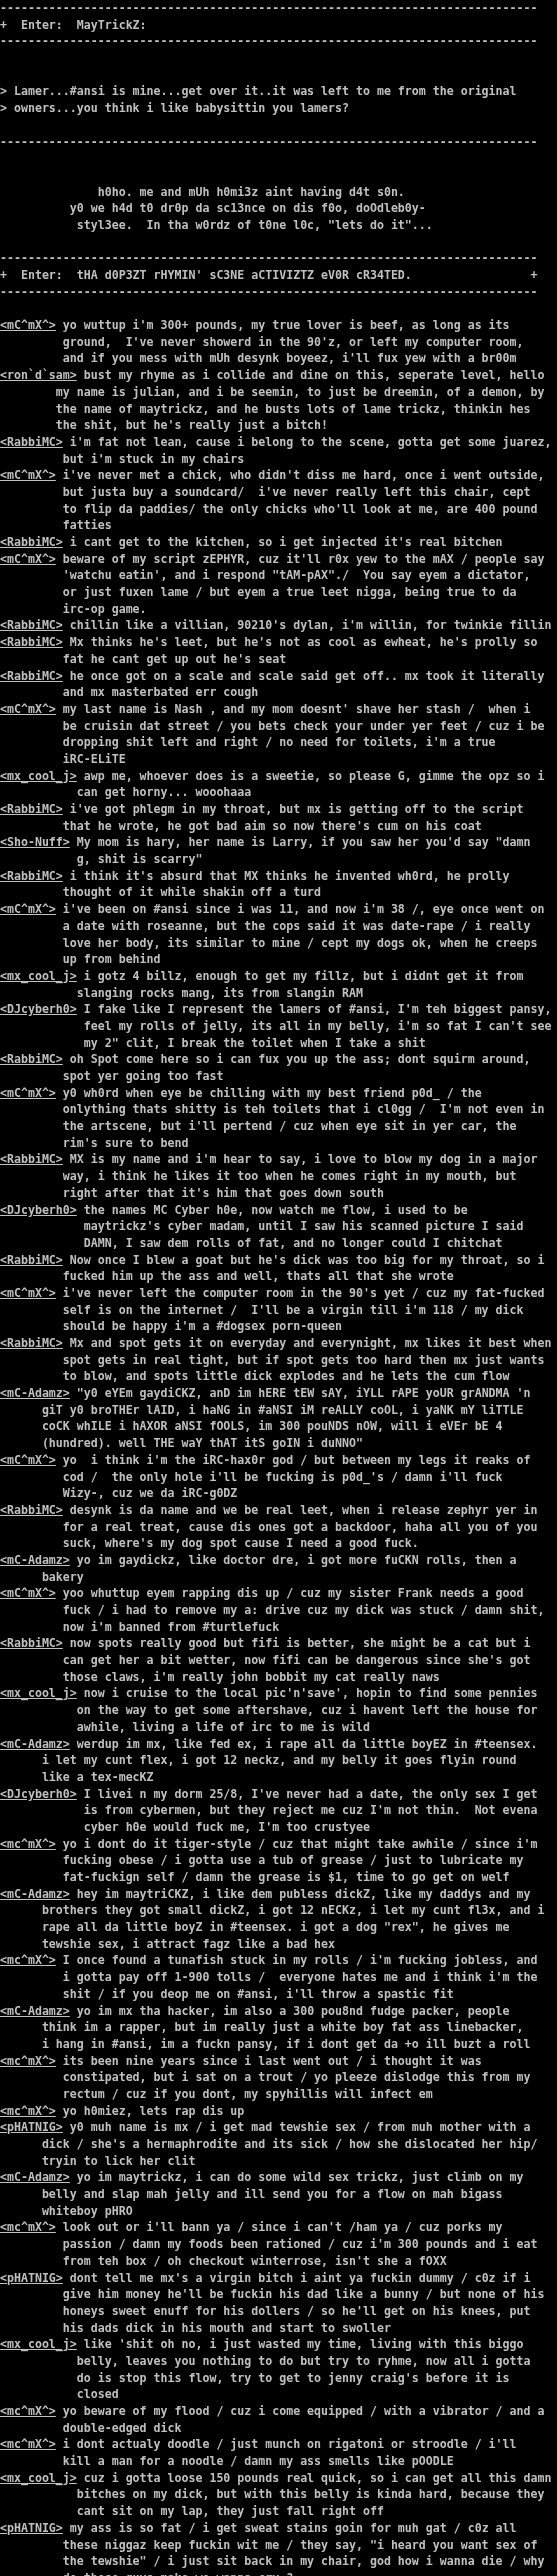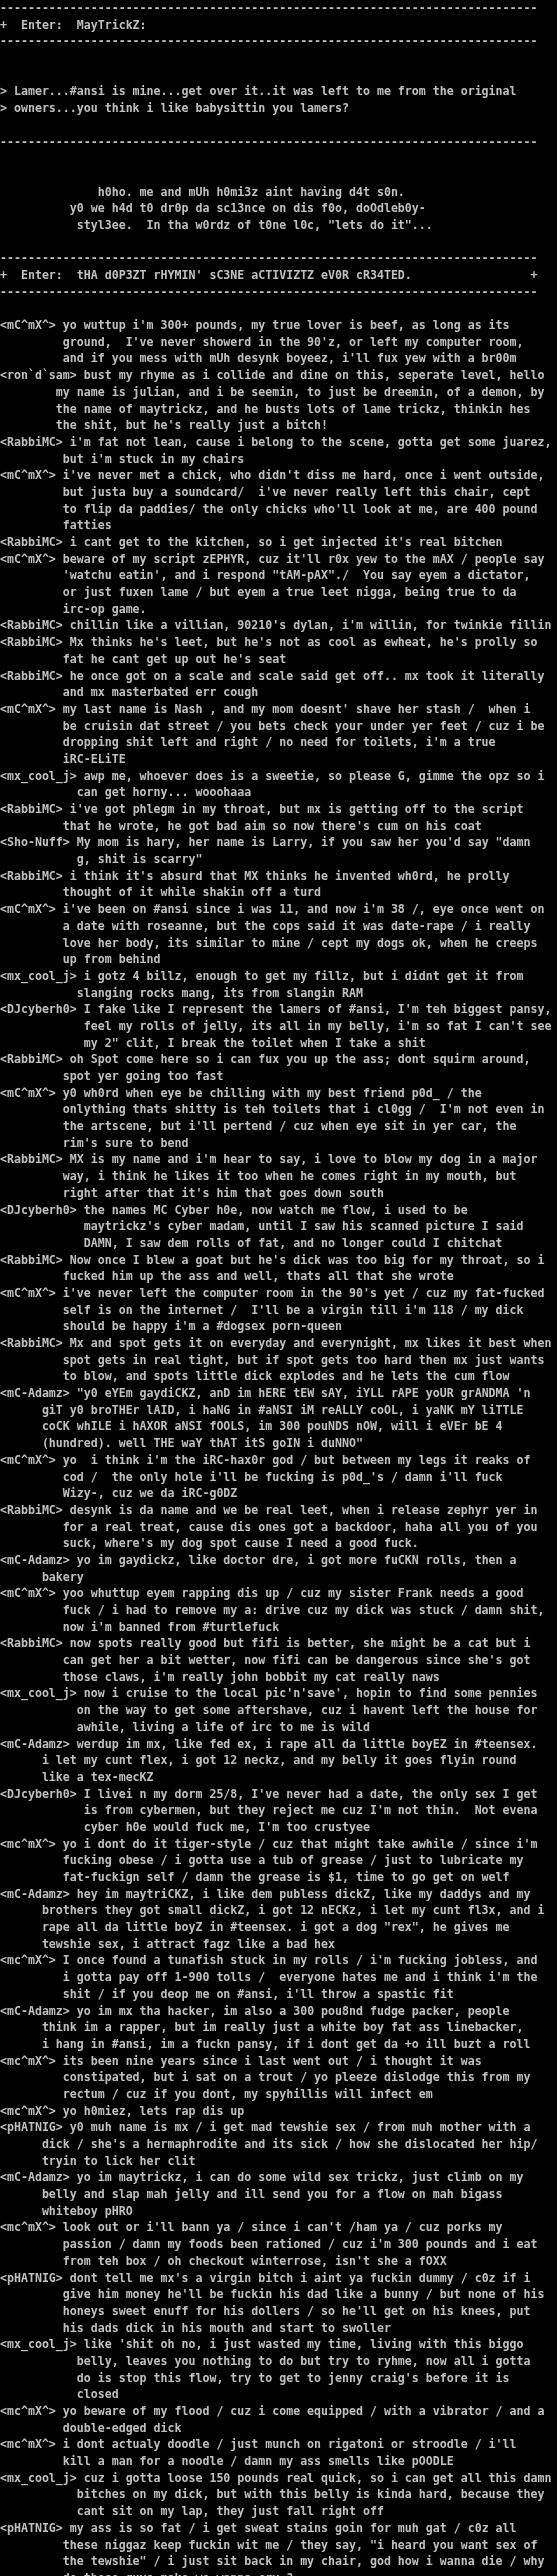--- a/index.html
+++ b/index.html
@@ -21,20 +21,21 @@
     line-height: 16.7px;
     color: #c0c0c0;
     white-space: pre;
   }
   .line {
     height: 16.7px;
     white-space: pre;
   }
   .nick {
     color: #c0c0c0;
+    text-decoration: underline;
   }
 </style>
 </head>
 <body style="background: rgb(0, 0, 0);">
 
 <main>
   <pre id="terminal" style="color: rgb(192, 192, 192);"><div class="line">-----------------------------------------------------------------------------</div><div class="line">+  Enter:  MayTrickZ:</div><div class="line">-----------------------------------------------------------------------------</div><div class="line"></div><div class="line"></div><div class="line">&gt; Lamer...#ansi is mine...get over it..it was left to me from the original</div><div class="line">&gt; owners...you think i like babysittin you lamers?</div><div class="line"></div><div class="line">-----------------------------------------------------------------------------</div><div class="line"></div><div class="line"></div><div class="line">              h0ho. me and mUh h0mi3z aint having d4t s0n.</div><div class="line">          y0 we h4d t0 dr0p da sc13nce on dis f0o, doOdleb0y-</div><div class="line">           styl3ee.  In tha w0rdz of t0ne l0c, "lets do it"...</div><div class="line"></div><div class="line">-----------------------------------------------------------------------------</div><div class="line">+  Enter:  tHA d0P3ZT rHYMIN' sC3NE aCTIVIZTZ eV0R cR34TED.                 +</div><div class="line">-----------------------------------------------------------------------------</div><div class="line"></div><div class="line"><span class="nick">&lt;mC^mX^&gt;</span> yo wuttup i'm 300+ pounds, my true lover is beef, as long as its</div><div class="line">         ground,  I've never showerd in the 90'z, or left my computer room,</div><div class="line">         and if you mess with mUh desynk boyeez, i'll fux yew with a br00m</div><div class="line"><span class="nick">&lt;ron`d`sam&gt;</span> bust my rhyme as i collide and dine on this, seperate level, hello</div><div class="line">        my name is julian, and i be seemin, to just be dreemin, of a demon, by</div><div class="line">        the name of maytrickz, and he busts lots of lame trickz, thinkin hes</div><div class="line">        the shit, but he's really just a bitch!</div><div class="line"><span class="nick">&lt;RabbiMC&gt;</span> i'm fat not lean, cause i belong to the scene, gotta get some juarez,</div><div class="line">         but i'm stuck in my chairs</div><div class="line"><span class="nick">&lt;mC^mX^&gt;</span> i've never met a chick, who didn't diss me hard, once i went outside,</div><div class="line">         but justa buy a soundcard/  i've never really left this chair, cept</div><div class="line">         to flip da paddies/ the only chicks who'll look at me, are 400 pound</div><div class="line">         fatties</div><div class="line"><span class="nick">&lt;RabbiMC&gt;</span> i cant get to the kitchen, so i get injected it's real bitchen</div><div class="line"><span class="nick">&lt;mC^mX^&gt;</span> beware of my script zEPHYR, cuz it'll r0x yew to the mAX / people say</div><div class="line">         'watchu eatin', and i respond "tAM-pAX"./  You say eyem a dictator,</div><div class="line">         or just fuxen lame / but eyem a true leet nigga, being true to da</div><div class="line">         irc-op game.</div><div class="line"><span class="nick">&lt;RabbiMC&gt;</span> chillin like a villian, 90210's dylan, i'm willin, for twinkie fillin</div><div class="line"><span class="nick">&lt;RabbiMC&gt;</span> Mx thinks he's leet, but he's not as cool as ewheat, he's prolly so</div><div class="line">         fat he cant get up out he's seat</div><div class="line"><span class="nick">&lt;RabbiMC&gt;</span> he once got on a scale and scale said get off.. mx took it literally</div><div class="line">         and mx masterbated err cough</div><div class="line"><span class="nick">&lt;mC^mX^&gt;</span> my last name is Nash , and my mom doesnt' shave her stash /  when i</div><div class="line">         be cruisin dat street / you bets check your under yer feet / cuz i be</div><div class="line">         dropping shit left and right / no need for toilets, i'm a true</div><div class="line">         iRC-ELiTE</div><div class="line"><span class="nick">&lt;mx_cool_j&gt;</span> awp me, whoever does is a sweetie, so please G, gimme the opz so i</div><div class="line">           can get horny... wooohaaa</div><div class="line"><span class="nick">&lt;RabbiMC&gt;</span> i've got phlegm in my throat, but mx is getting off to the script</div><div class="line">         that he wrote, he got bad aim so now there's cum on his coat</div><div class="line"><span class="nick">&lt;Sho-Nuff&gt;</span> My mom is hary, her name is Larry, if you saw her you'd say "damn</div><div class="line">           g, shit is scarry"</div><div class="line"><span class="nick">&lt;RabbiMC&gt;</span> i think it's absurd that MX thinks he invented wh0rd, he prolly</div><div class="line">         thought of it while shakin off a turd</div><div class="line"><span class="nick">&lt;mC^mX^&gt;</span> i've been on #ansi since i was 11, and now i'm 38 /, eye once went on</div><div class="line">         a date with roseanne, but the cops said it was date-rape / i really</div><div class="line">         love her body, its similar to mine / cept my dogs ok, when he creeps</div><div class="line">         up from behind</div><div class="line"><span class="nick">&lt;mx_cool_j&gt;</span> i gotz 4 billz, enough to get my fillz, but i didnt get it from</div><div class="line">           slanging rocks mang, its from slangin RAM</div><div class="line"><span class="nick">&lt;DJcyberh0&gt;</span> I fake like I represent the lamers of #ansi, I'm teh biggest pansy,</div><div class="line">            feel my rolls of jelly, its all in my belly, i'm so fat I can't see</div><div class="line">            my 2" clit, I break the toilet when I take a shit</div><div class="line"><span class="nick">&lt;RabbiMC&gt;</span> oh Spot come here so i can fux you up the ass; dont squirm around,</div><div class="line">         spot yer going too fast</div><div class="line"><span class="nick">&lt;mC^mX^&gt;</span> y0 wh0rd when eye be chilling with my best friend p0d_ / the</div><div class="line">         onlything thats shitty is teh toilets that i cl0gg /  I'm not even in</div><div class="line">         the artscene, but i'll pertend / cuz when eye sit in yer car, the</div><div class="line">         rim's sure to bend</div><div class="line"><span class="nick">&lt;RabbiMC&gt;</span> MX is my name and i'm hear to say, i love to blow my dog in a major</div><div class="line">         way, i think he likes it too when he comes right in my mouth, but</div><div class="line">         right after that it's him that goes down south</div><div class="line"><span class="nick">&lt;DJcyberh0&gt;</span> the names MC Cyber h0e, now watch me flow, i used to be</div><div class="line">            maytrickz's cyber madam, until I saw his scanned picture I said</div><div class="line">            DAMN, I saw dem rolls of fat, and no longer could I chitchat</div><div class="line"><span class="nick">&lt;RabbiMC&gt;</span> Now once I blew a goat but he's dick was too big for my throat, so i</div><div class="line">         fucked him up the ass and well, thats all that she wrote</div><div class="line"><span class="nick">&lt;mC^mX^&gt;</span> i've never left the computer room in the 90's yet / cuz my fat-fucked</div><div class="line">         self is on the internet /  I'll be a virgin till i'm 118 / my dick</div><div class="line">         should be happy i'm a #dogsex porn-queen</div><div class="line"><span class="nick">&lt;RabbiMC&gt;</span> Mx and spot gets it on everyday and everynight, mx likes it best when</div><div class="line">         spot gets in real tight, but if spot gets too hard then mx just wants</div><div class="line">         to blow, and spots little dick explodes and he lets the cum flow</div><div class="line"><span class="nick">&lt;mC-Adamz&gt;</span> "y0 eYEm gaydiCKZ, anD im hERE tEW sAY, iYLL rAPE yoUR grANDMA 'n</div><div class="line">      giT y0 broTHEr lAID, i haNG in #aNSI iM reALLY coOL, i yaNK mY liTTLE</div><div class="line">      coCK whILE i hAXOR aNSI fOOLS, im 300 pouNDS nOW, will i eVEr bE 4</div><div class="line">      (hundred). well THE waY thAT itS goIN i duNNO"</div><div class="line"><span class="nick">&lt;mC^mX^&gt;</span> yo  i think i'm the iRC-hax0r god / but between my legs it reaks of</div><div class="line">         cod /  the only hole i'll be fucking is p0d_'s / damn i'll fuck</div><div class="line">         Wizy-, cuz we da iRC-g0DZ</div><div class="line"><span class="nick">&lt;RabbiMC&gt;</span> desynk is da name and we be real leet, when i release zephyr yer in</div><div class="line">         for a real treat, cause dis ones got a backdoor, haha all you of you</div><div class="line">         suck, where's my dog spot cause I need a good fuck.</div><div class="line"><span class="nick">&lt;mC-Adamz&gt;</span> yo im gaydickz, like doctor dre, i got more fuCKN rolls, then a</div><div class="line">      bakery</div><div class="line"><span class="nick">&lt;mC^mX^&gt;</span> yoo whuttup eyem rapping dis up / cuz my sister Frank needs a good</div><div class="line">         fuck / i had to remove my a: drive cuz my dick was stuck / damn shit,</div><div class="line">         now i'm banned from #turtlefuck</div><div class="line"><span class="nick">&lt;RabbiMC&gt;</span> now spots really good but fifi is better, she might be a cat but i</div><div class="line">         can get her a bit wetter, now fifi can be dangerous since she's got</div><div class="line">         those claws, i'm really john bobbit my cat really naws</div><div class="line"><span class="nick">&lt;mx_cool_j&gt;</span> now i cruise to the local pic'n'save', hopin to find some pennies</div><div class="line">           on the way to get some aftershave, cuz i havent left the house for</div><div class="line">           awhile, living a life of irc to me is wild</div><div class="line"><span class="nick">&lt;mC-Adamz&gt;</span> werdup im mx, like fed ex, i rape all da little boyEZ in #teensex.</div><div class="line">      i let my cunt flex, i got 12 neckz, and my belly it goes flyin round</div><div class="line">      like a tex-mecKZ</div><div class="line"><span class="nick">&lt;DJcyberh0&gt;</span> I livei n my dorm 25/8, I've never had a date, the only sex I get</div><div class="line">            is from cybermen, but they reject me cuz I'm not thin.  Not evena</div><div class="line">            cyber h0e would fuck me, I'm too crustyee</div><div class="line"><span class="nick">&lt;mc^mX^&gt;</span> yo i dont do it tiger-style / cuz that might take awhile / since i'm</div><div class="line">         fucking obese / i gotta use a tub of grease / just to lubricate my</div><div class="line">         fat-fuckign self / damn the grease is $1, time to go get on welf</div><div class="line"><span class="nick">&lt;mC-Adamz&gt;</span> hey im maytriCKZ, i like dem publess dickZ, like my daddys and my</div><div class="line">      brothers they got small dickZ, i got 12 nECKz, i let my cunt fl3x, and i</div><div class="line">      rape all da little boyZ in #teensex. i got a dog "rex", he gives me</div><div class="line">      tewshie sex, i attract fagz like a bad hex</div><div class="line"><span class="nick">&lt;mc^mX^&gt;</span> I once found a tunafish stuck in my rolls / i'm fucking jobless, and</div><div class="line">         i gotta pay off 1-900 tolls /  everyone hates me and i think i'm the</div><div class="line">         shit / if you deop me on #ansi, i'll throw a spastic fit</div><div class="line"><span class="nick">&lt;mC-Adamz&gt;</span> yo im mx tha hacker, im also a 300 pou8nd fudge packer, people</div><div class="line">      think im a rapper, but im really just a white boy fat ass linebacker,</div><div class="line">      i hang in #ansi, im a fuckn pansy, if i dont get da +o ill buzt a roll</div><div class="line"><span class="nick">&lt;mc^mX^&gt;</span> its been nine years since i last went out / i thought it was</div><div class="line">         constipated, but i sat on a trout / yo pleeze dislodge this from my</div><div class="line">         rectum / cuz if you dont, my spyhillis will infect em</div><div class="line"><span class="nick">&lt;mc^mX^&gt;</span> yo h0miez, lets rap dis up</div><div class="line"><span class="nick">&lt;pHATNIG&gt;</span> y0 muh name is mx / i get mad tewshie sex / from muh mother with a</div><div class="line">      dick / she's a hermaphrodite and its sick / how she dislocated her hip/</div><div class="line">      tryin to lick her clit</div><div class="line"><span class="nick">&lt;mC-Adamz&gt;</span> yo im maytrickz, i can do some wild sex trickz, just climb on my</div><div class="line">      belly and slap mah jelly and ill send you for a flow on mah bigass</div><div class="line">      whiteboy pHRO</div><div class="line"><span class="nick">&lt;mc^mX^&gt;</span> look out or i'll bann ya / since i can't /ham ya / cuz porks my</div><div class="line">         passion / damn my foods been rationed / cuz i'm 300 pounds and i eat</div><div class="line">         from teh box / oh checkout winterrose, isn't she a fOXX</div><div class="line"><span class="nick">&lt;pHATNIG&gt;</span> dont tell me mx's a virgin bitch i aint ya fuckin dummy / c0z if i</div><div class="line">         give him money he'll be fuckin his dad like a bunny / but none of his</div><div class="line">         honeys sweet enuff for his dollers / so he'll get on his knees, put</div><div class="line">         his dads dick in his mouth and start to swoller</div><div class="line"><span class="nick">&lt;mx_cool_j&gt;</span> like 'shit oh no, i just wasted my time, living with this biggo</div><div class="line">           belly, leaves you nothing to do but try to ryhme, now all i gotta</div><div class="line">           do is stop this flow, try to get to jenny craig's before it is</div><div class="line">           closed</div><div class="line"><span class="nick">&lt;mc^mX^&gt;</span> yo beware of my flood / cuz i come equipped / with a vibrator / and a</div><div class="line">         double-edged dick</div><div class="line"><span class="nick">&lt;mc^mX^&gt;</span> i dont actualy doodle / just munch on rigatoni or stroodle / i'll</div><div class="line">         kill a man for a noodle / damn my ass smells like pOODLE</div><div class="line"><span class="nick">&lt;mx_cool_j&gt;</span> cuz i gotta loose 150 pounds real quick, so i can get all this damn</div><div class="line">           bitches on my dick, but with this belly is kinda hard, because they</div><div class="line">           cant sit on my lap, they just fall right off</div><div class="line"><span class="nick">&lt;pHATNIG&gt;</span> my ass is so fat / i get sweat stains goin for muh gat / c0z all</div><div class="line">         these niggaz keep fuckin wit me / they say, "i heard you want sex of</div><div class="line">         the tewshie" / i just sit back in my chair, god how i wanna die / why</div><div class="line">         do these guys make we wanna cry ?</div></pre>
 </main>
 
 

